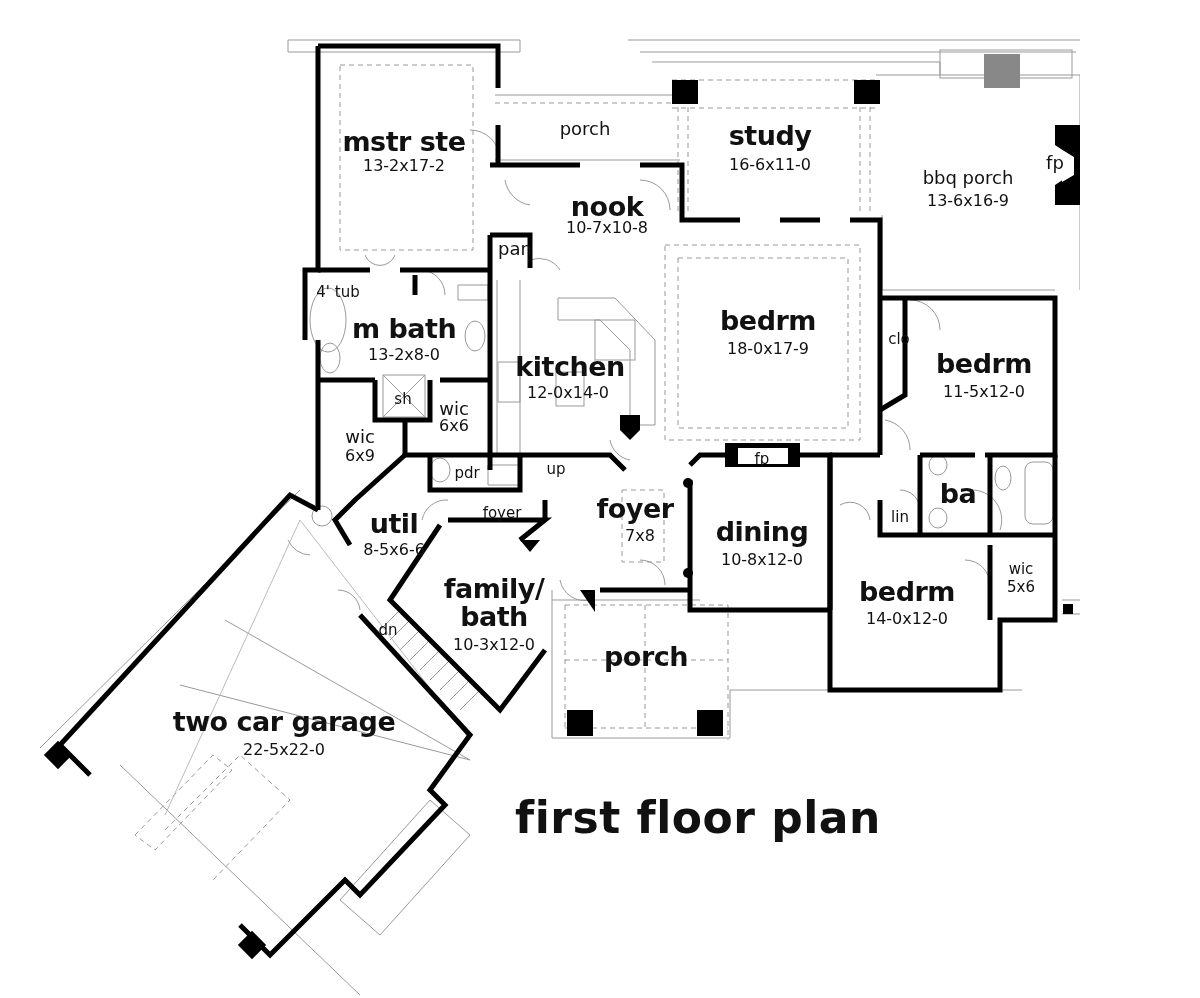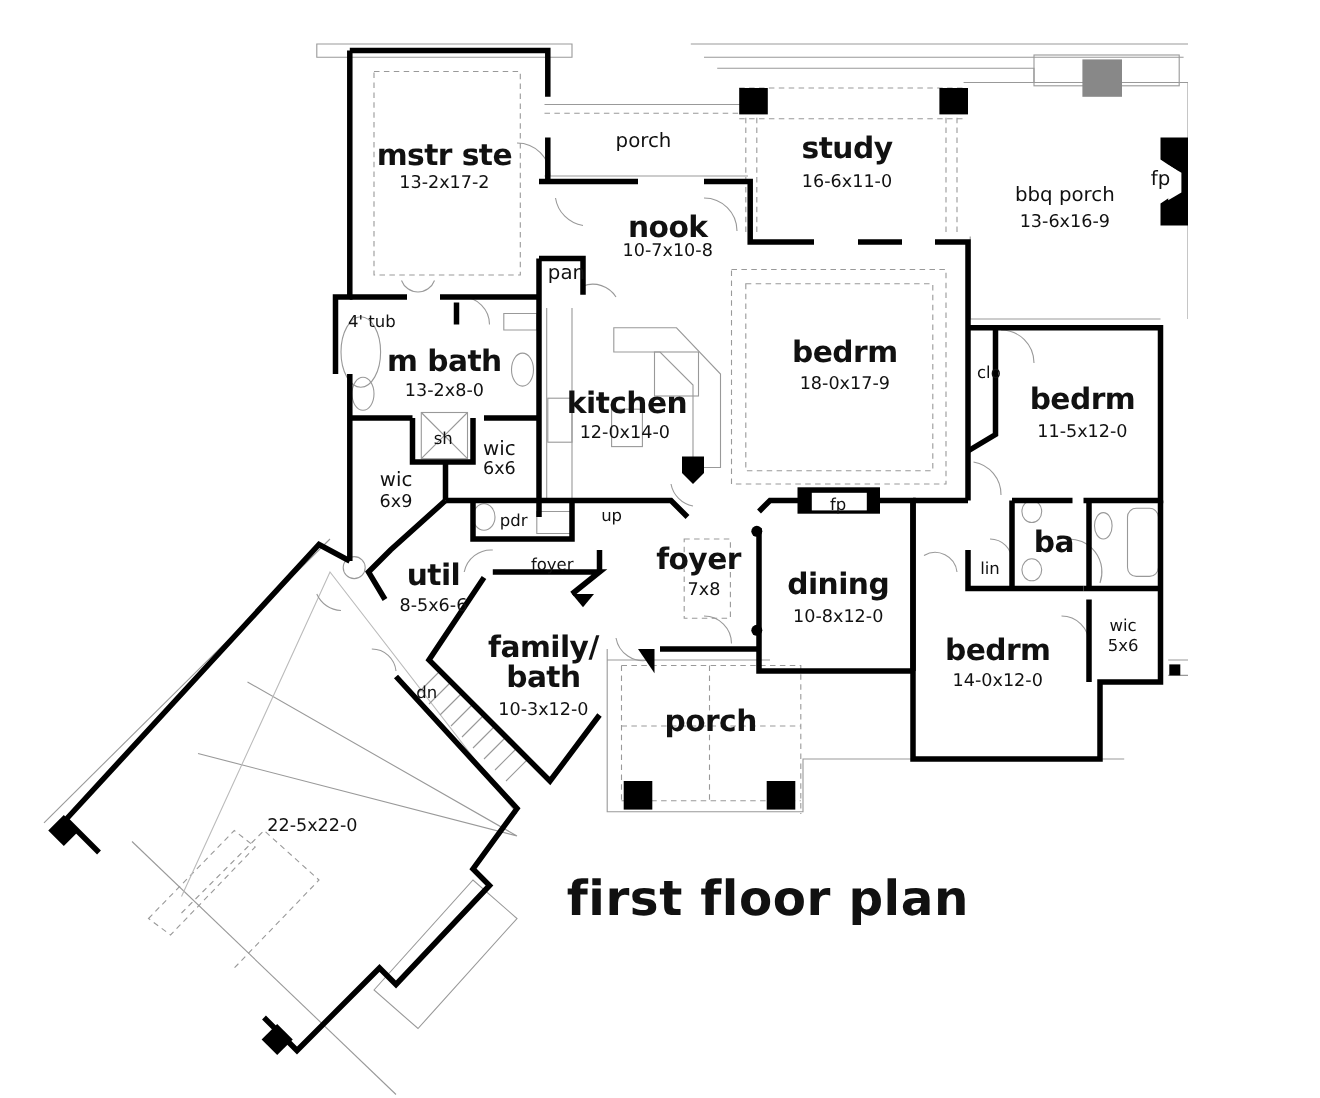--- a/index.html
+++ b/index.html
@@ -219,16 +219,17 @@
 <div class="lbl dim" style="left:394px;top:542px">8-5x6-6</div>
 
 <div class="lbl big" style="left:494px;top:575px">family/</div>
 <div class="lbl big" style="left:494px;top:603px">bath</div>
 <div class="lbl dim" style="left:494px;top:637px">10-3x12-0</div>
 
 <div class="lbl sm" style="left:388px;top:623px">dn</div>
 
 <div class="lbl big" style="left:646px;top:643px">porch</div>
 
+<div class="lbl big" style="left:284px;top:708px">two car garage</div>
 <div class="lbl dim" style="left:284px;top:742px">22-5x22-0</div>
 
 <div class="lbl title" style="left:698px;top:796px">first floor plan</div>
 </div>
 
 </body></html>

